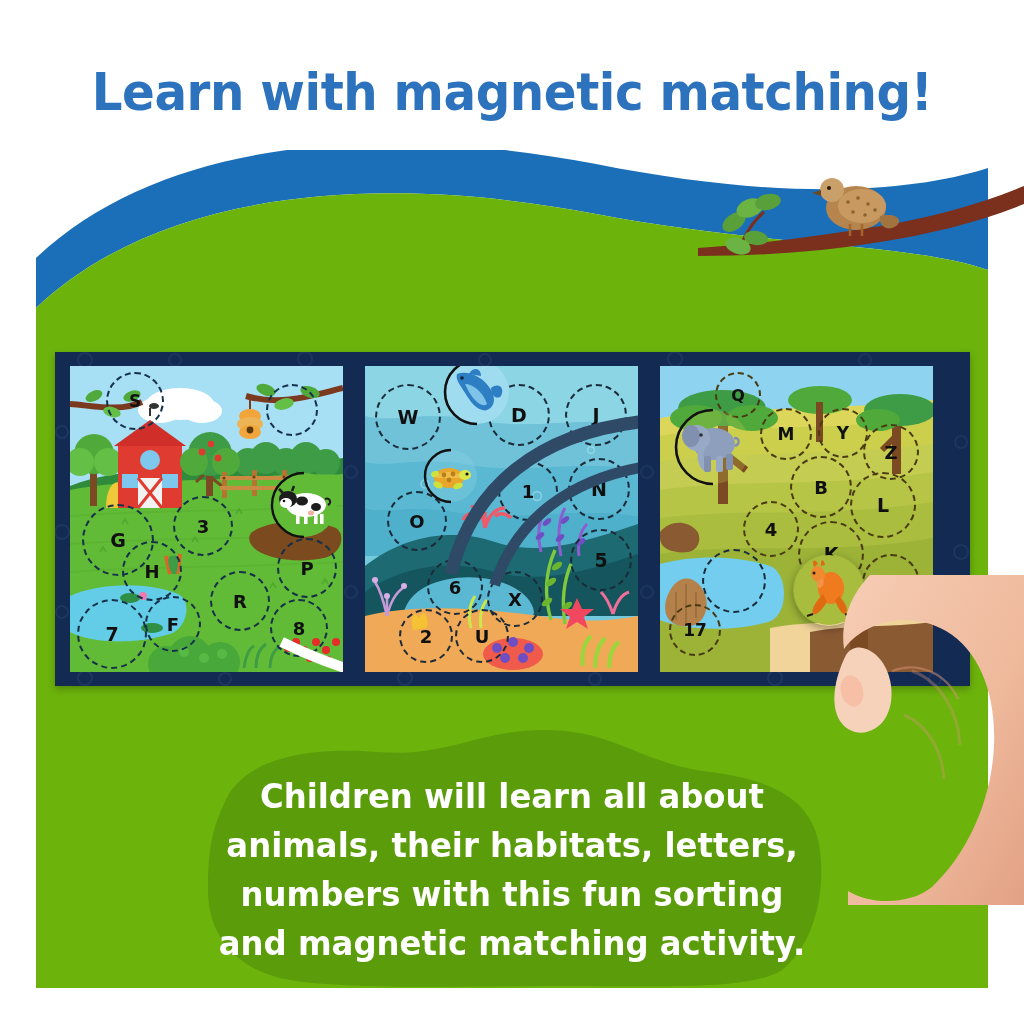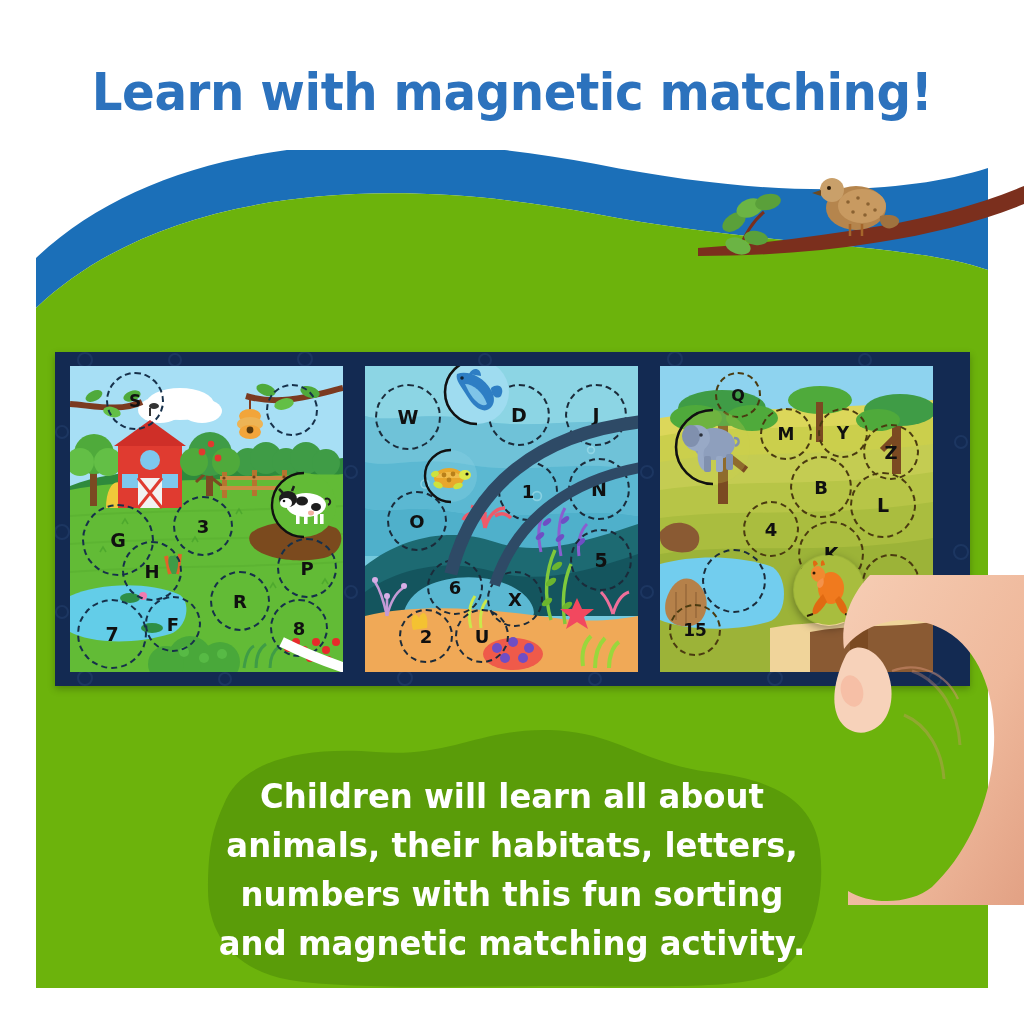--- a/index.html
+++ b/index.html
@@ -596,21 +596,21 @@
       <div class="slot gold" style="left:83px;top:135px;width:56px;height:56px;font-size:18px;">
           <span>4</span>
         </div>
       <div class="slot gold" style="left:138px;top:155px;width:66px;height:66px;font-size:19px;">
           <span>K</span>
         </div>
       <div class="slot gold" style="left:202px;top:188px;width:58px;height:58px;font-size:18px;">
           <span>V</span>
         </div>
       <div class="slot gold" style="left:9px;top:238px;width:52px;height:52px;font-size:17px;">
-          <span>15</span>
+          <span>17</span>
         </div>
       <div class="slot" style="left:42px;top:183px;width:64px;height:64px;"></div>
 
       <div class="disc" style="left:14px;top:42px;width:78px;height:78px;">
         <svg width="78" height="78" viewBox="0 0 78 78" xmlns="http://www.w3.org/2000/svg">
           <circle cx="39" cy="39" r="37" fill="#cbcf4c" opacity=".25"></circle>
           <path d="M39,2 A37,37 0 0,0 39,76" fill="none" stroke="#111" stroke-width="2.6"></path>
           <g>
             <ellipse cx="40" cy="36" rx="21" ry="16" fill="#8e9fbd"></ellipse>
             <circle cx="23" cy="30" r="13" fill="#98a9c6"></circle>

